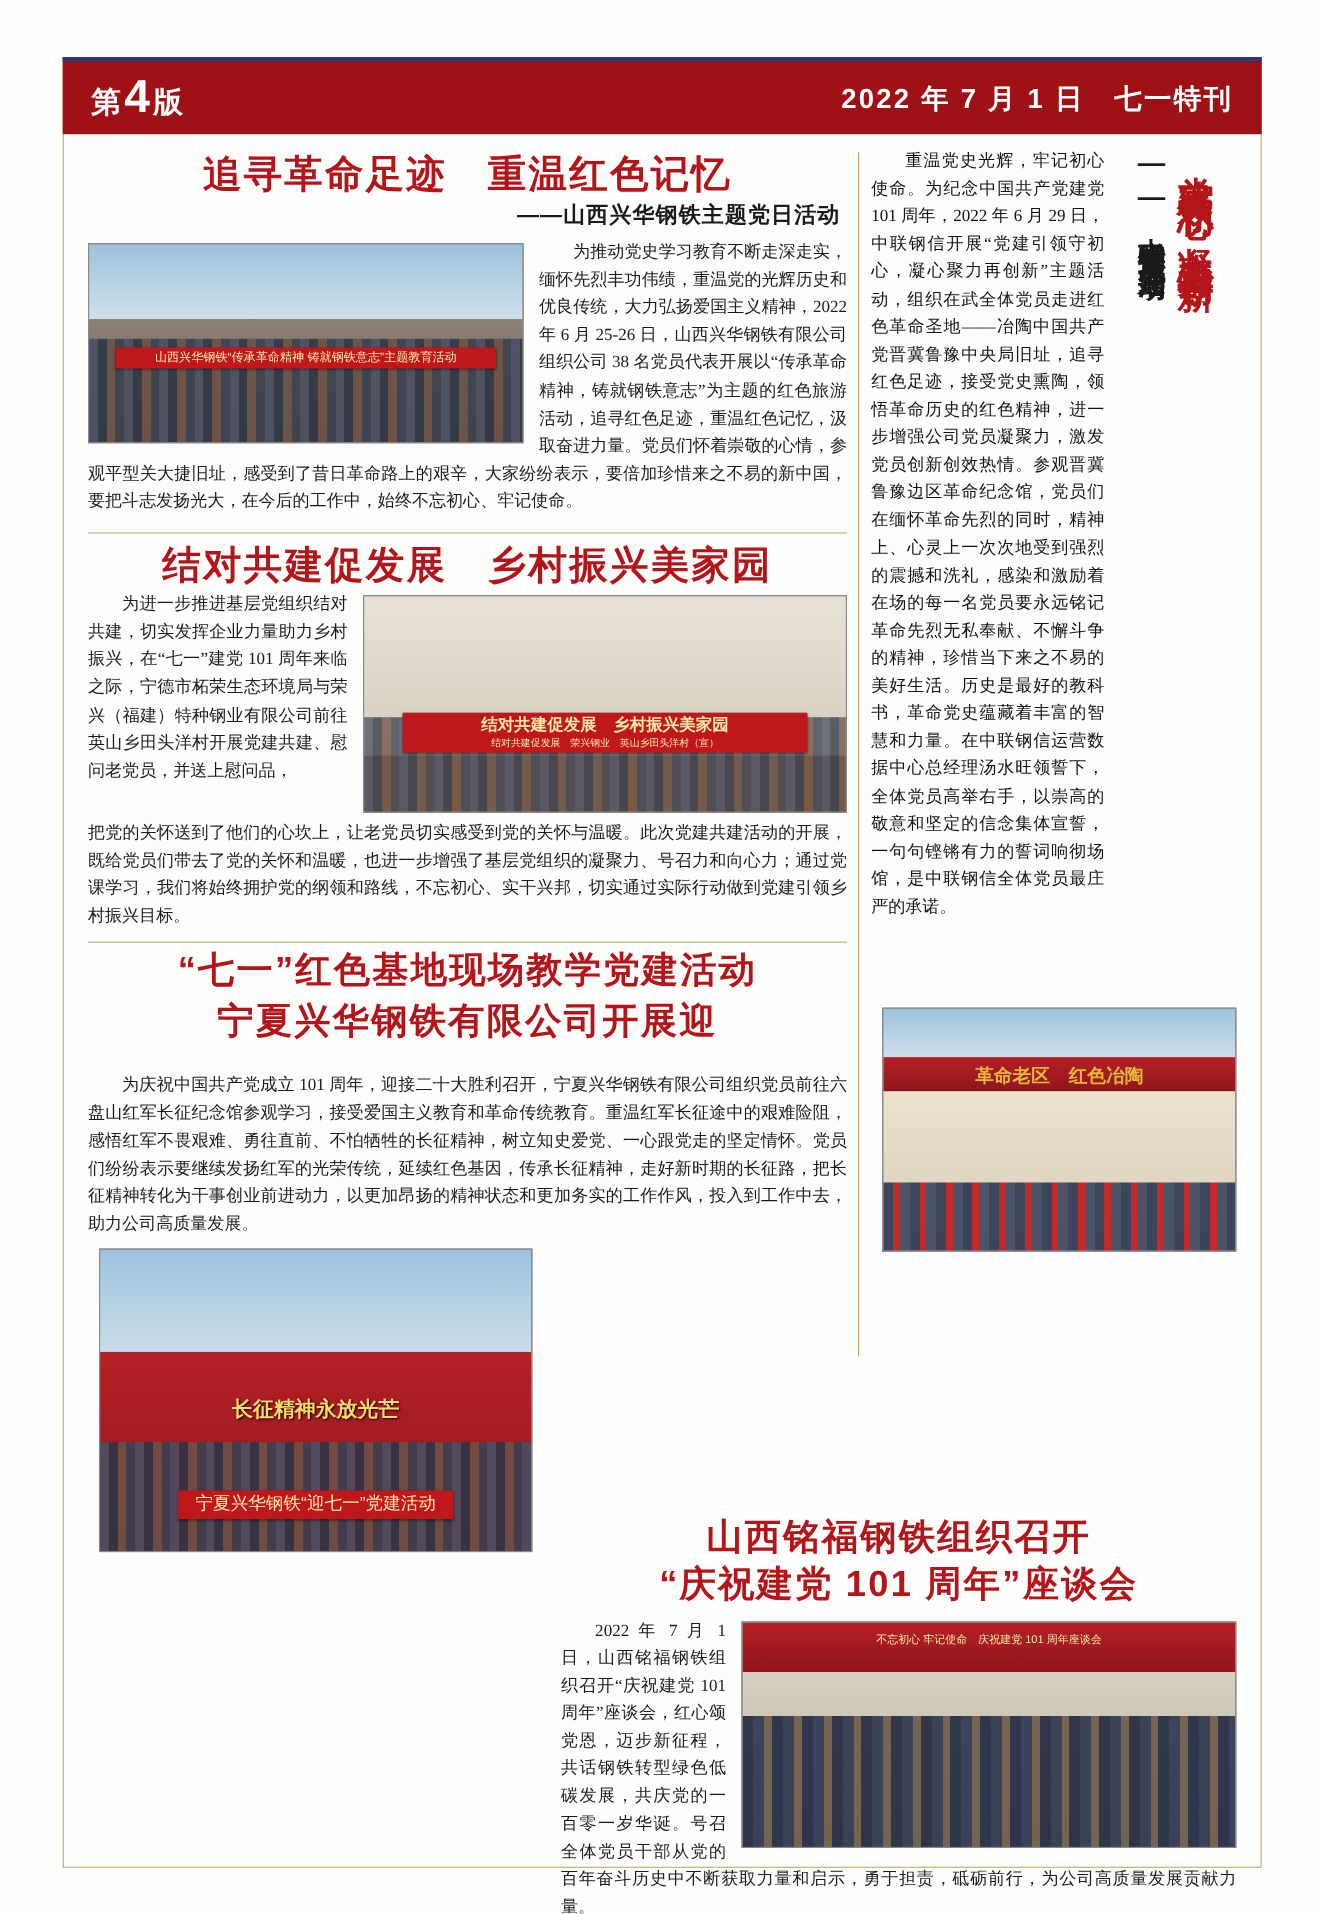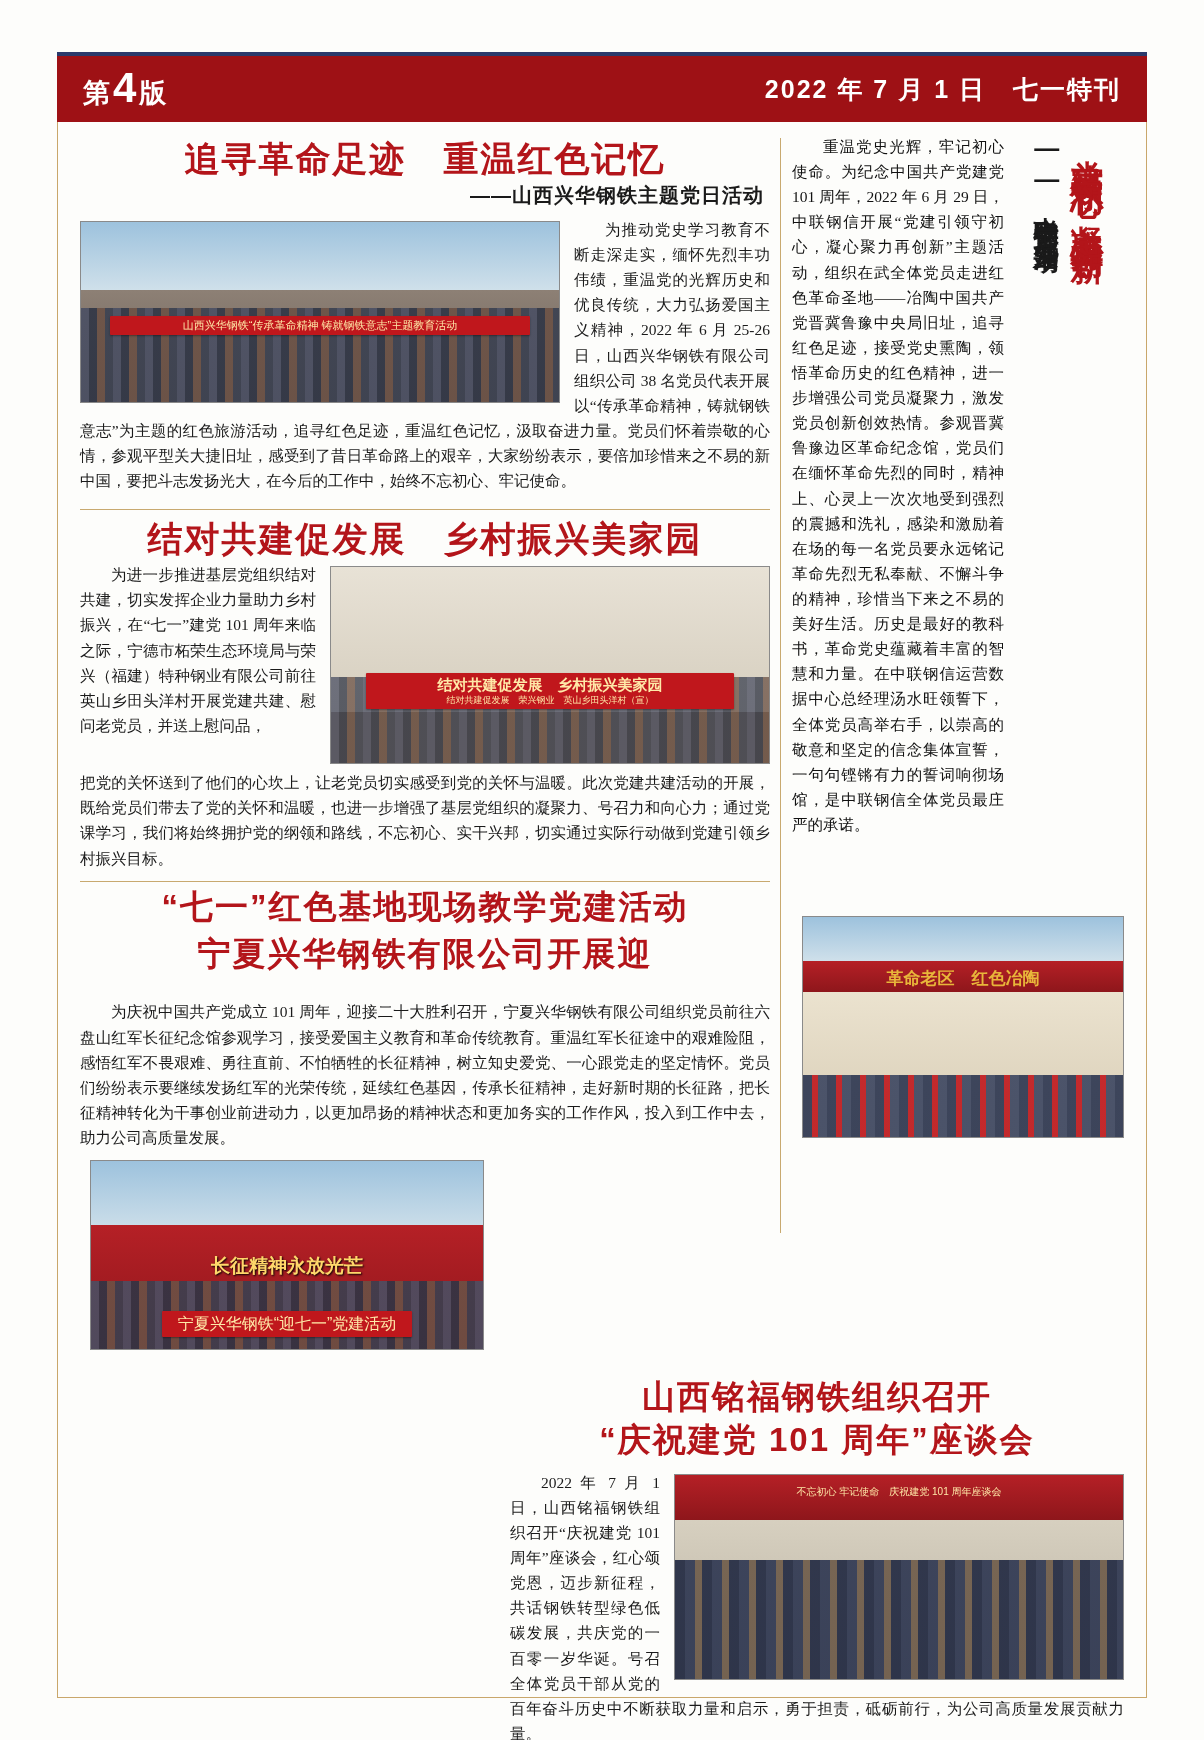--- a/index.html
+++ b/index.html
@@ -182,21 +182,21 @@
     <div class="cols">
 
       <div class="vdivider"></div>
 
       <div class="col-left">
 
         <div>
           <h1 class="headline">追寻革命足迹　重温红色记忆</h1>
           <div class="subhead">——山西兴华钢铁主题党日活动</div>
           <div class="clearfix">
-            <div class="photo fig-left" style="width:480px;height:182px;">
+            <div class="photo fig-left" style="width:396px;height:182px;">
               <div class="sky"></div>
               <div class="ground"></div>
               <div class="crowd" style="height:52%;"></div>
               <div class="banner" style="top:52%;font-size:11px;">山西兴华钢铁“传承革命精神 铸就钢铁意志”主题教育活动</div>
             </div>
             <p class="body">为推动党史学习教育不断走深走实，缅怀先烈丰功伟绩，重温党的光辉历史和优良传统，大力弘扬爱国主义精神，2022 年 6 月 25-26 日，山西兴华钢铁有限公司组织公司 38 名党员代表开展以“传承革命精神，铸就钢铁意志”为主题的红色旅游活动，追寻红色足迹，重温红色记忆，汲取奋进力量。党员们怀着崇敬的心情，参观平型关大捷旧址，感受到了昔日革命路上的艰辛，大家纷纷表示，要倍加珍惜来之不易的新中国，要把斗志发扬光大，在今后的工作中，始终不忘初心、牢记使命。</p>
           </div>
         </div>
 
         <hr class="hr-gold">
@@ -217,21 +217,21 @@
           </div>
           <p class="body noindent">把党的关怀送到了他们的心坎上，让老党员切实感受到党的关怀与温暖。此次党建共建活动的开展，既给党员们带去了党的关怀和温暖，也进一步增强了基层党组织的凝聚力、号召力和向心力；通过党课学习，我们将始终拥护党的纲领和路线，不忘初心、实干兴邦，切实通过实际行动做到党建引领乡村振兴目标。</p>
         </div>
 
         <hr class="hr-gold">
 
         <div>
           <h1 class="headline two-line" style="margin-top:-4px;">“七一”红色基地现场教学党建活动</h1>
           <h1 class="headline two-line">宁夏兴华钢铁有限公司开展迎</h1>
           <p class="body" style="margin-top:24px;">为庆祝中国共产党成立 101 周年，迎接二十大胜利召开，宁夏兴华钢铁有限公司组织党员前往六盘山红军长征纪念馆参观学习，接受爱国主义教育和革命传统教育。重温红军长征途中的艰难险阻，感悟红军不畏艰难、勇往直前、不怕牺牲的长征精神，树立知史爱党、一心跟党走的坚定情怀。党员们纷纷表示要继续发扬红军的光荣传统，延续红色基因，传承长征精神，走好新时期的长征路，把长征精神转化为干事创业前进动力，以更加昂扬的精神状态和更加务实的工作作风，投入到工作中去，助力公司高质量发展。</p>
-          <div class="photo" style="width:394px;height:190px;margin:10px 0 0 10px;">
+          <div class="photo" style="width:394px;height:276px;margin:10px 0 0 10px;">
             <div class="sky"></div>
             <div class="redwall" style="top:34%;"></div>
             <div class="crowd" style="height:36%;"></div>
             <div class="banner" style="top:48%;left:10%;right:10%;background:transparent;box-shadow:none;color:#ffd76a;">
               <div style="font-size:19px;font-weight:bold;text-shadow:1px 1px 2px #000;">长征精神永放光芒</div>
             </div>
             <div class="banner" style="top:80%;left:18%;right:18%;font-size:16px;">
               <span>宁夏兴华钢铁“迎七一”党建活动</span>
             </div>
           </div>

